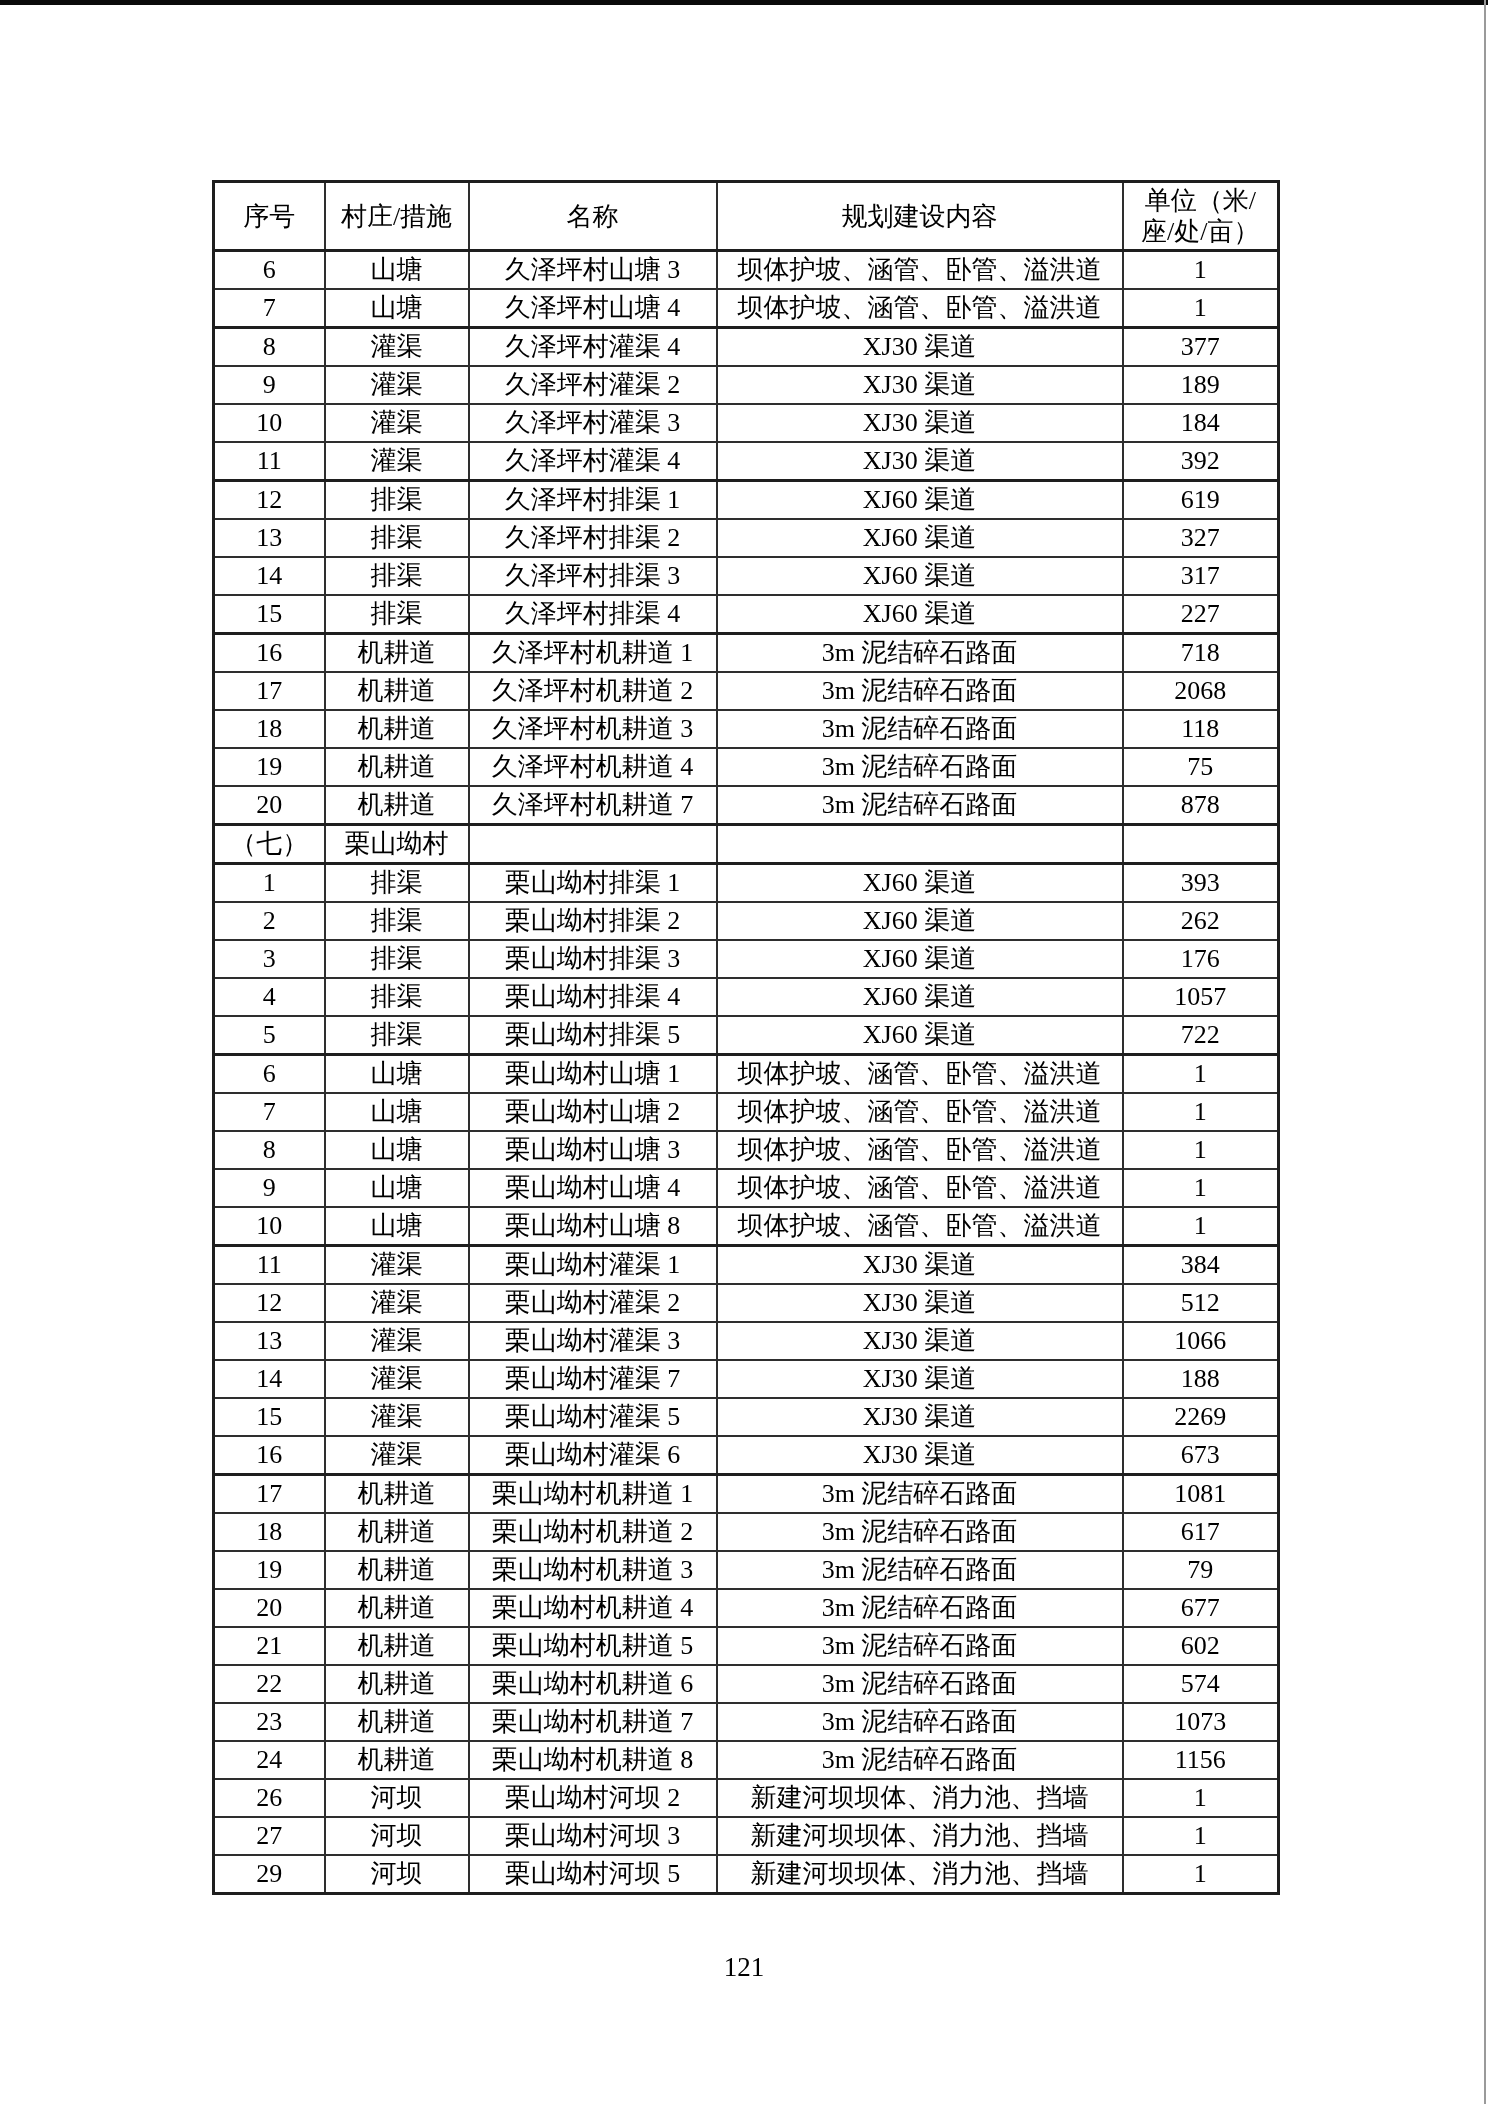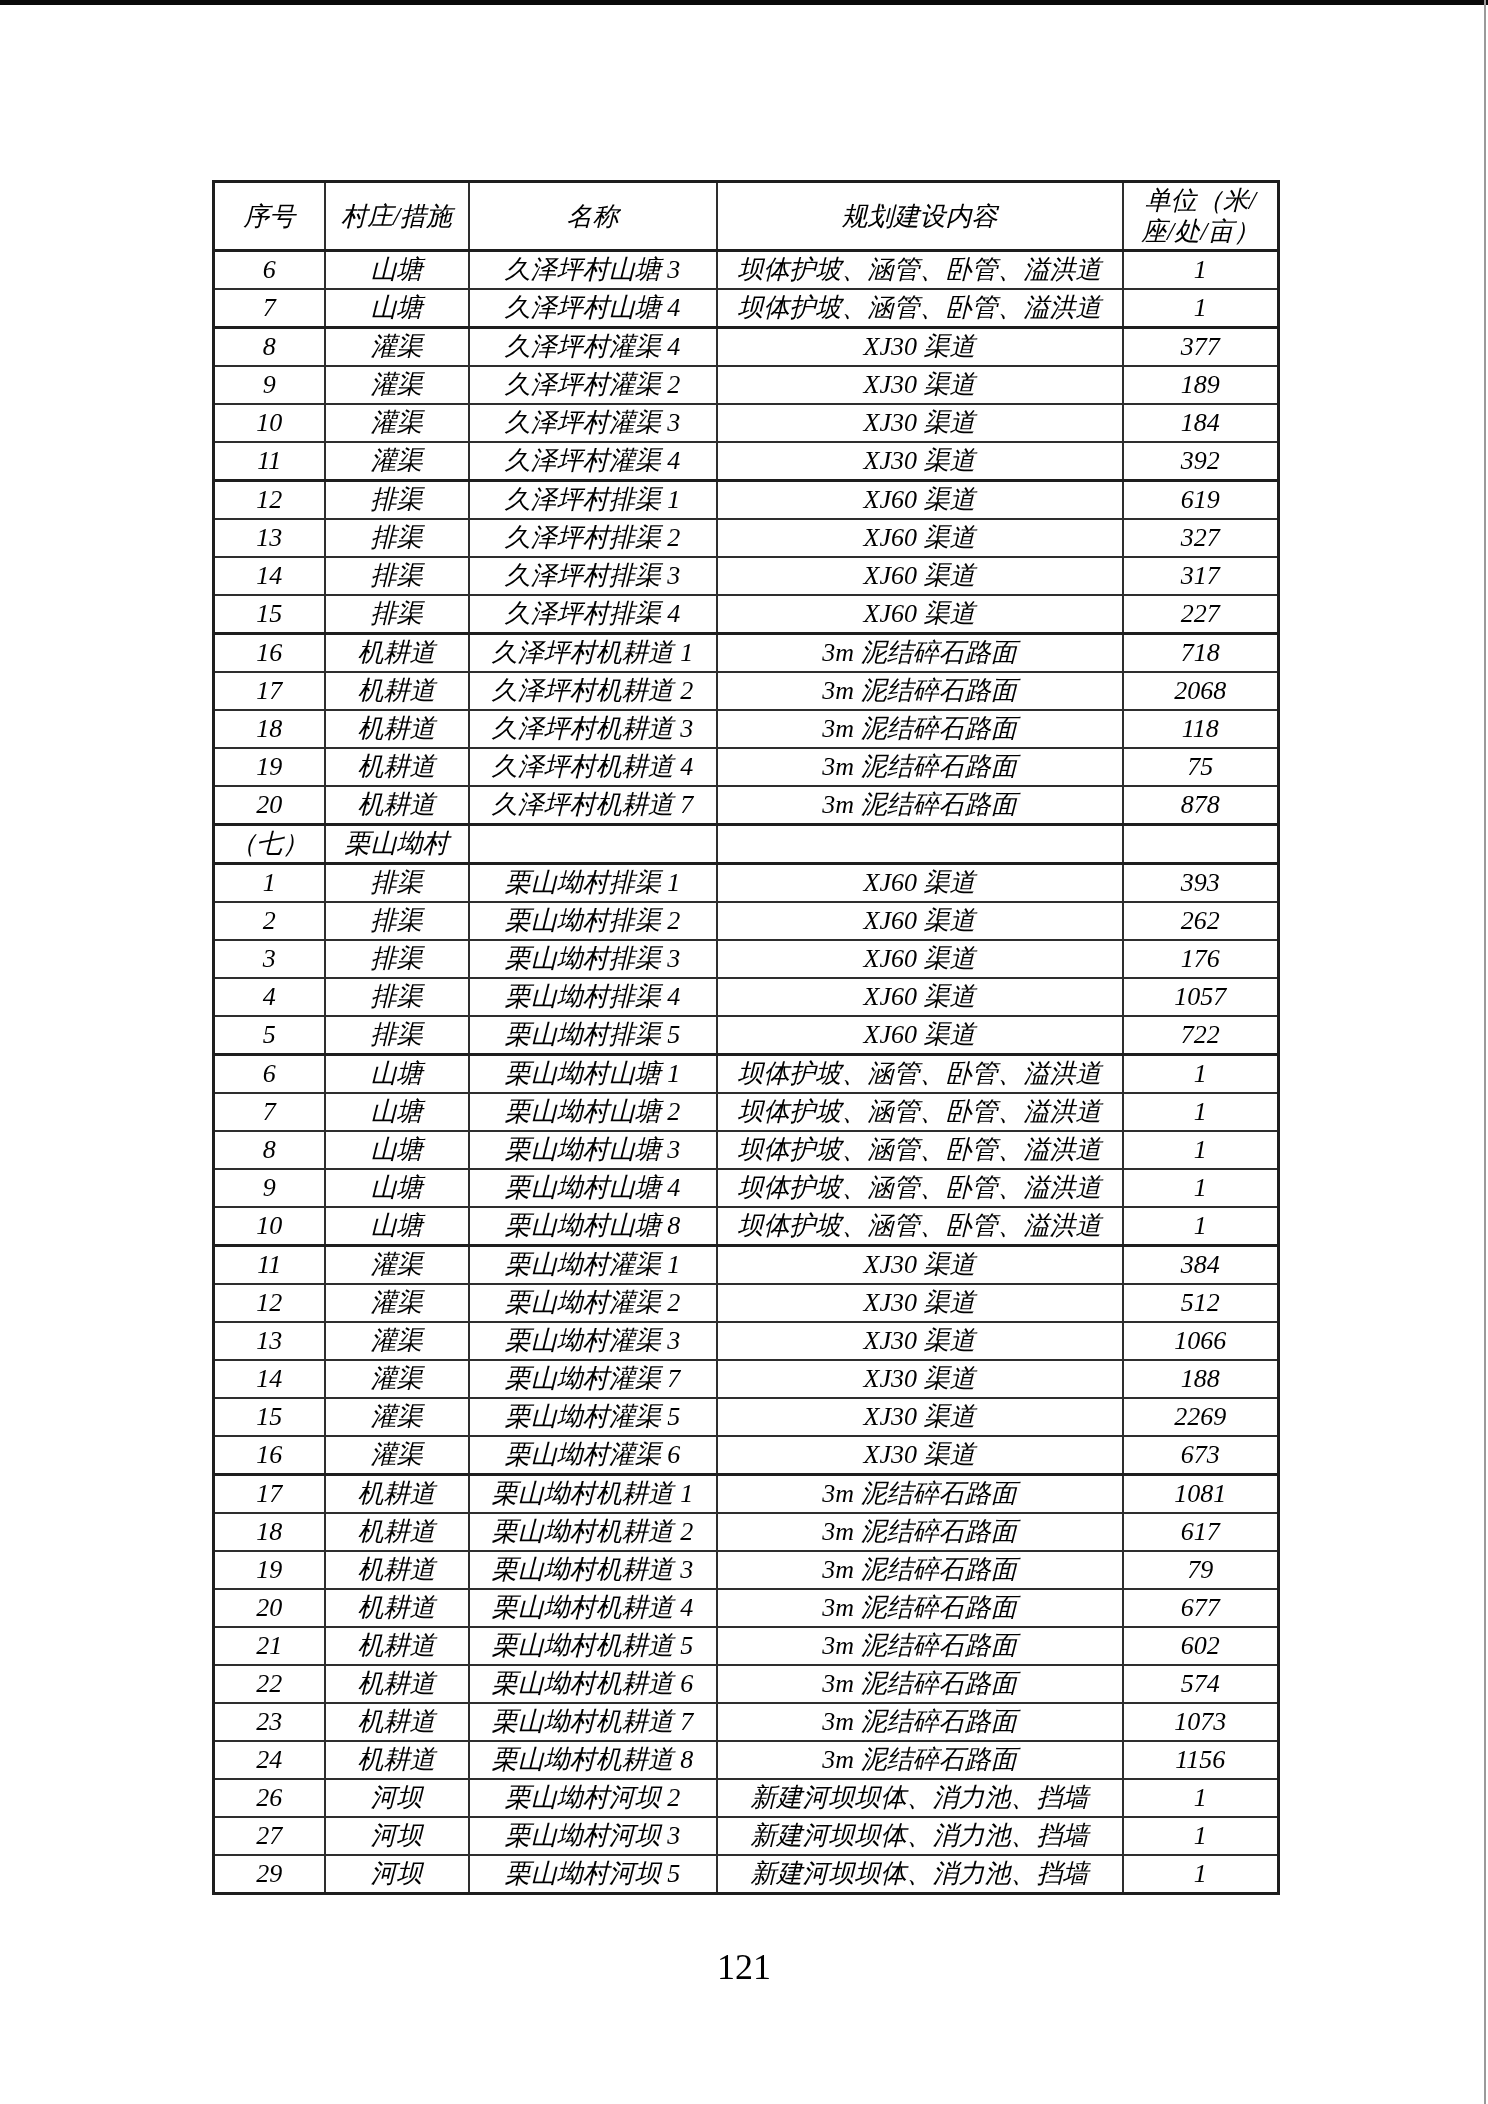--- a/index.html
+++ b/index.html
@@ -20,21 +20,20 @@
     position: absolute; top: 0; right: 2px;
     width: 2px; height: 100%; background: #9a9a9a;
   }
   
   table.plan {
     position: absolute; left: 212px; top: 180px;
     width: 1065px;
     border-collapse: collapse;
     table-layout: fixed;
     font-size: 26px;
-    font-style: italic;
   }
   table.plan th, table.plan td {
     border: 2px solid #2e2e2e;
     text-align: center;
     vertical-align: middle;
     padding: 0 2px;
     overflow: hidden;
     white-space: nowrap;
     font-weight: normal;
   }
@@ -49,21 +48,21 @@
     line-height: 36px;
   }
   table.plan tbody tr.group-start td {
     border-top: 3px solid #1e1e1e;
   }
   .unit-line { display: block; }
   .page-number {
     position: absolute; top: 1950px; left: 0;
     width: 1488px;
     text-align: center;
-    font-size: 36px;
+    font-size: 27px;
     line-height: 34px;
   }
 </style>
 </head>
 <body>
 
 <div class="edge-top"></div>
 <div class="edge-right"></div>
 
 <table class="plan">

